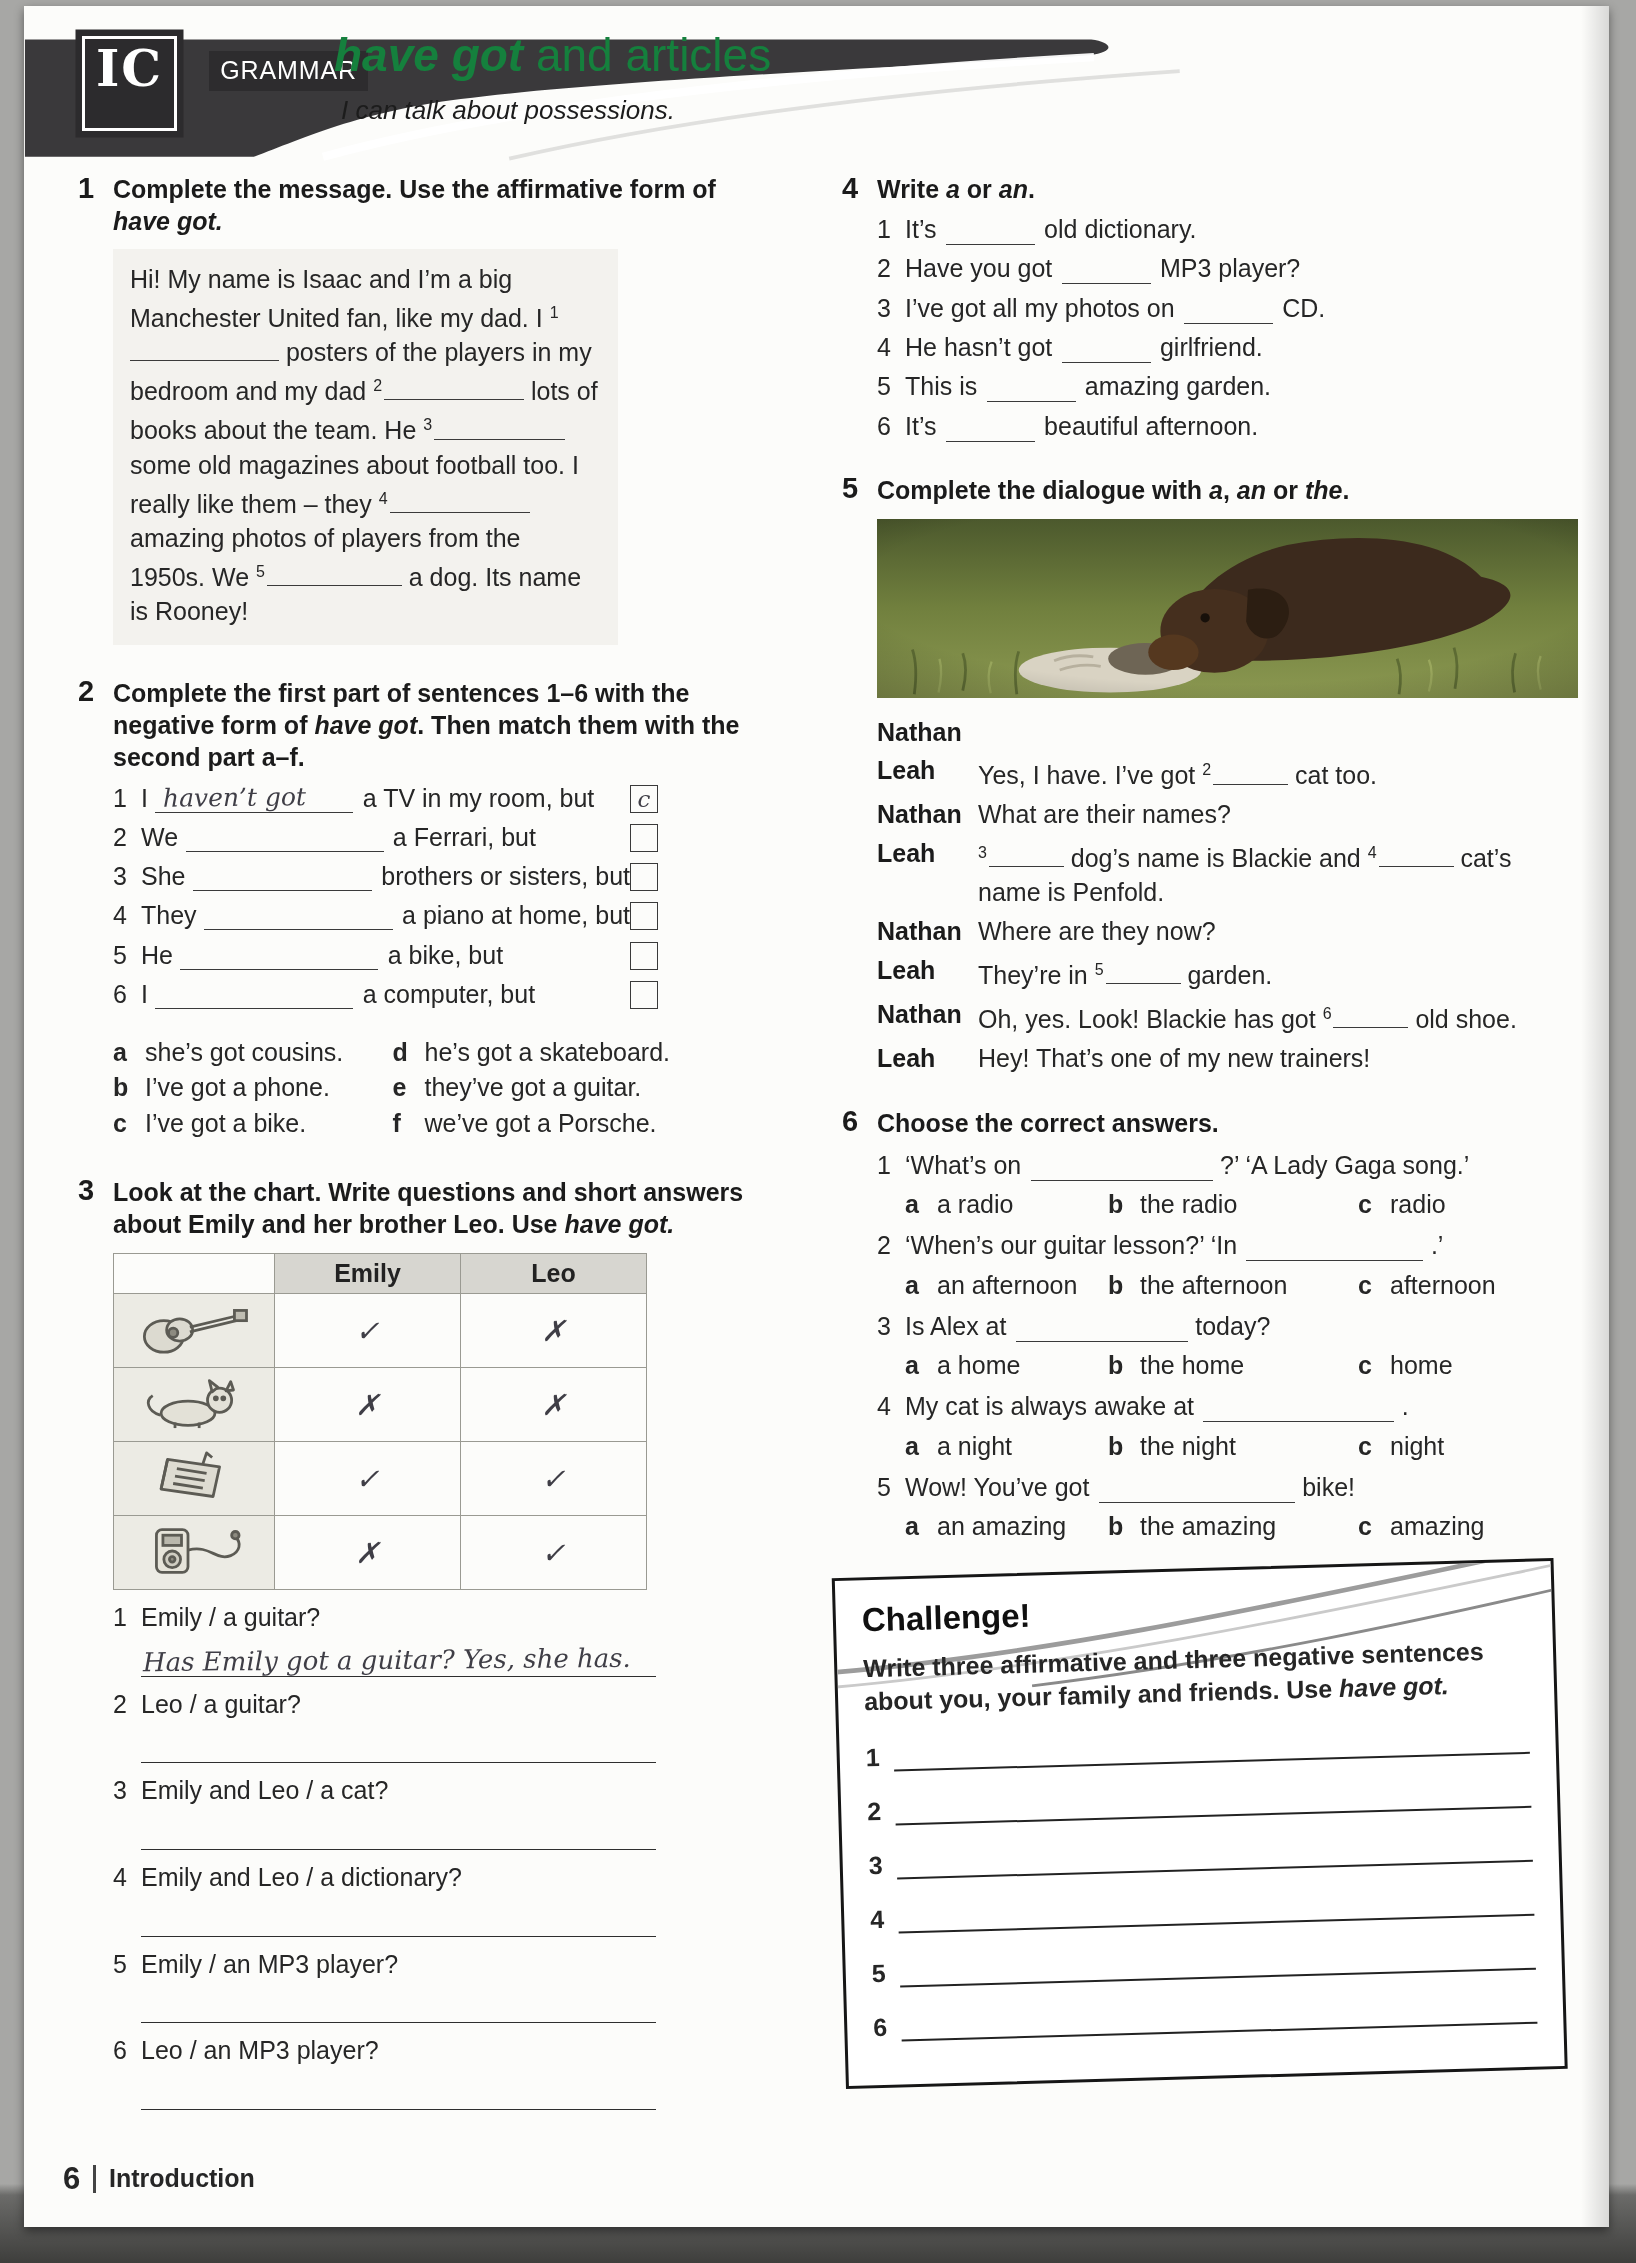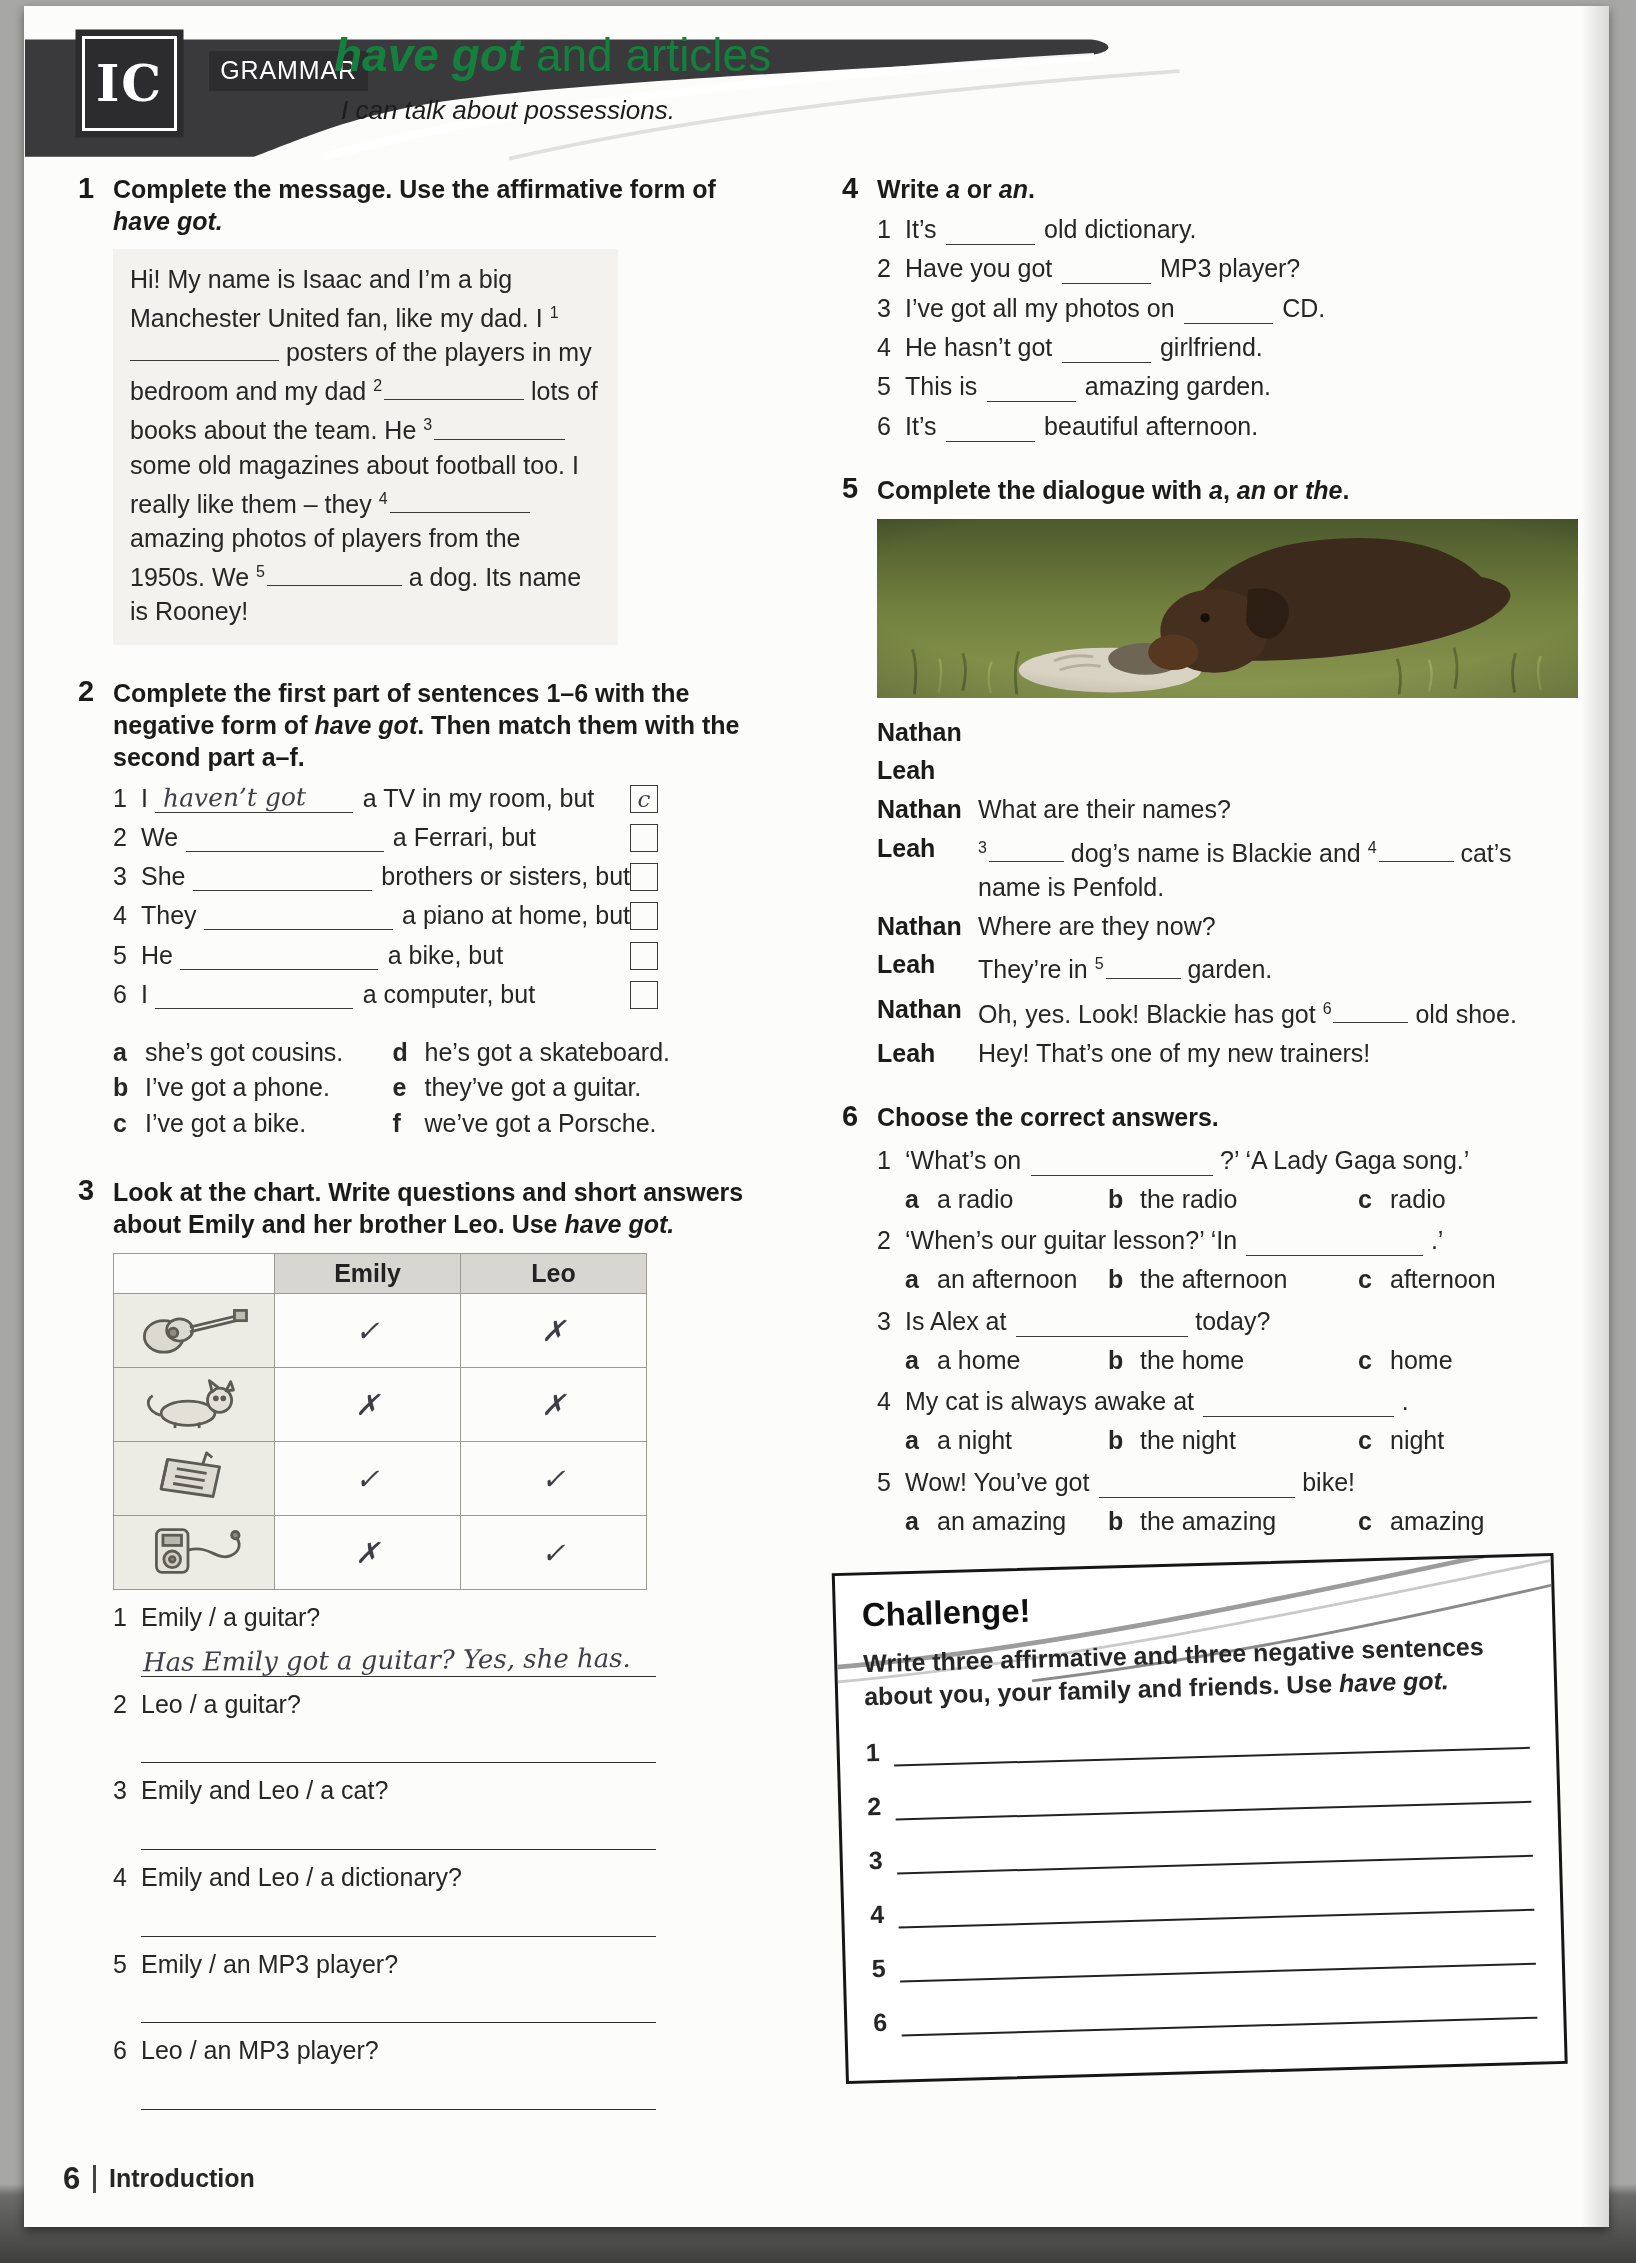--- a/index.html
+++ b/index.html
@@ -7,21 +7,21 @@
     width:1637px;height:2263px;position:relative;
     background:linear-gradient(#a7a7a5 0%, #a7a7a5 96.5%, #6b6b69 97%, #3e3e3c 100%);
     font-family:"Liberation Sans",sans-serif;color:#262626;
   }
   .page{position:absolute;left:24px;top:5.6px;width:1585px;height:2221px;background:#fcfcfa;box-shadow:0 3.7px 9.3px rgba(0,0,0,.45);overflow:hidden}
   .page::after{content:"";position:absolute;top:0;right:0;width:28px;height:100%;background:linear-gradient(to right,rgba(0,0,0,0),rgba(0,0,0,.14));pointer-events:none}
 
   
   .header-band{position:absolute;left:0;top:13px}
   .ic-box{position:absolute;left:58px;top:30px;width:89px;height:89px;background:#2c2b2d;border:3.7px solid #fff;
-    box-shadow:0 0 0 6.5px #2c2b2d;display:flex;align-items:center;justify-content:center;
+    box-shadow:0 0 0 6.5px #2c2b2d;display:flex;justify-content:center;
     font-family:"DejaVu Serif",serif;font-weight:bold;font-size:50px;color:#fff;letter-spacing:1.9px}
   .grammar-badge{position:absolute;left:185px;top:45px;background:#2d2c2e;color:#fff;font-weight:normal;font-size:25px;padding:5.6px 11.2px;letter-spacing:0.9px}
   .page-title{position:absolute;left:310px;top:22.4px;font-size:46px;color:#15803d;white-space:nowrap}
   .page-title em{font-style:italic;font-weight:bold}
   .subtitle{position:absolute;left:317px;top:89px;font-style:italic;font-size:26px;font-weight:500;color:#1c1c1c}
 
   
   .col{position:absolute;top:166px}
   #col-left{left:54px;width:731px}
   #col-right{left:818px;width:738px}
@@ -484,20 +484,21 @@
         <circle cx="352" cy="106" r="5" fill="#17100a"></circle>
         <rect width="752" height="192" fill="url(#vig)"></rect>
       </svg>
 
       <div class="dlg">
         <div class="dline">
           <span class="spk">Nathan</span>
         </div>
         <div class="dline">
           <span class="spk">Leah</span>
+          <span class="dtxt"><span>Yes, I have. I’ve got</span> <sup>2</sup><span class="bl" style="width:75px"></span> <span>cat too.</span></span>
         </div>
         <div class="dline">
           <span class="spk">Nathan</span>
           <span class="dtxt">What are their names?</span>
         </div>
         <div class="dline">
           <span class="spk">Leah</span>
           <span class="dtxt"><sup>3</sup><span class="bl" style="width:75px"></span> <span>dog’s name is Blackie and</span> <sup>4</sup><span class="bl" style="width:75px"></span> <span>cat’s name is Penfold.</span></span>
         </div>
         <div class="dline">

